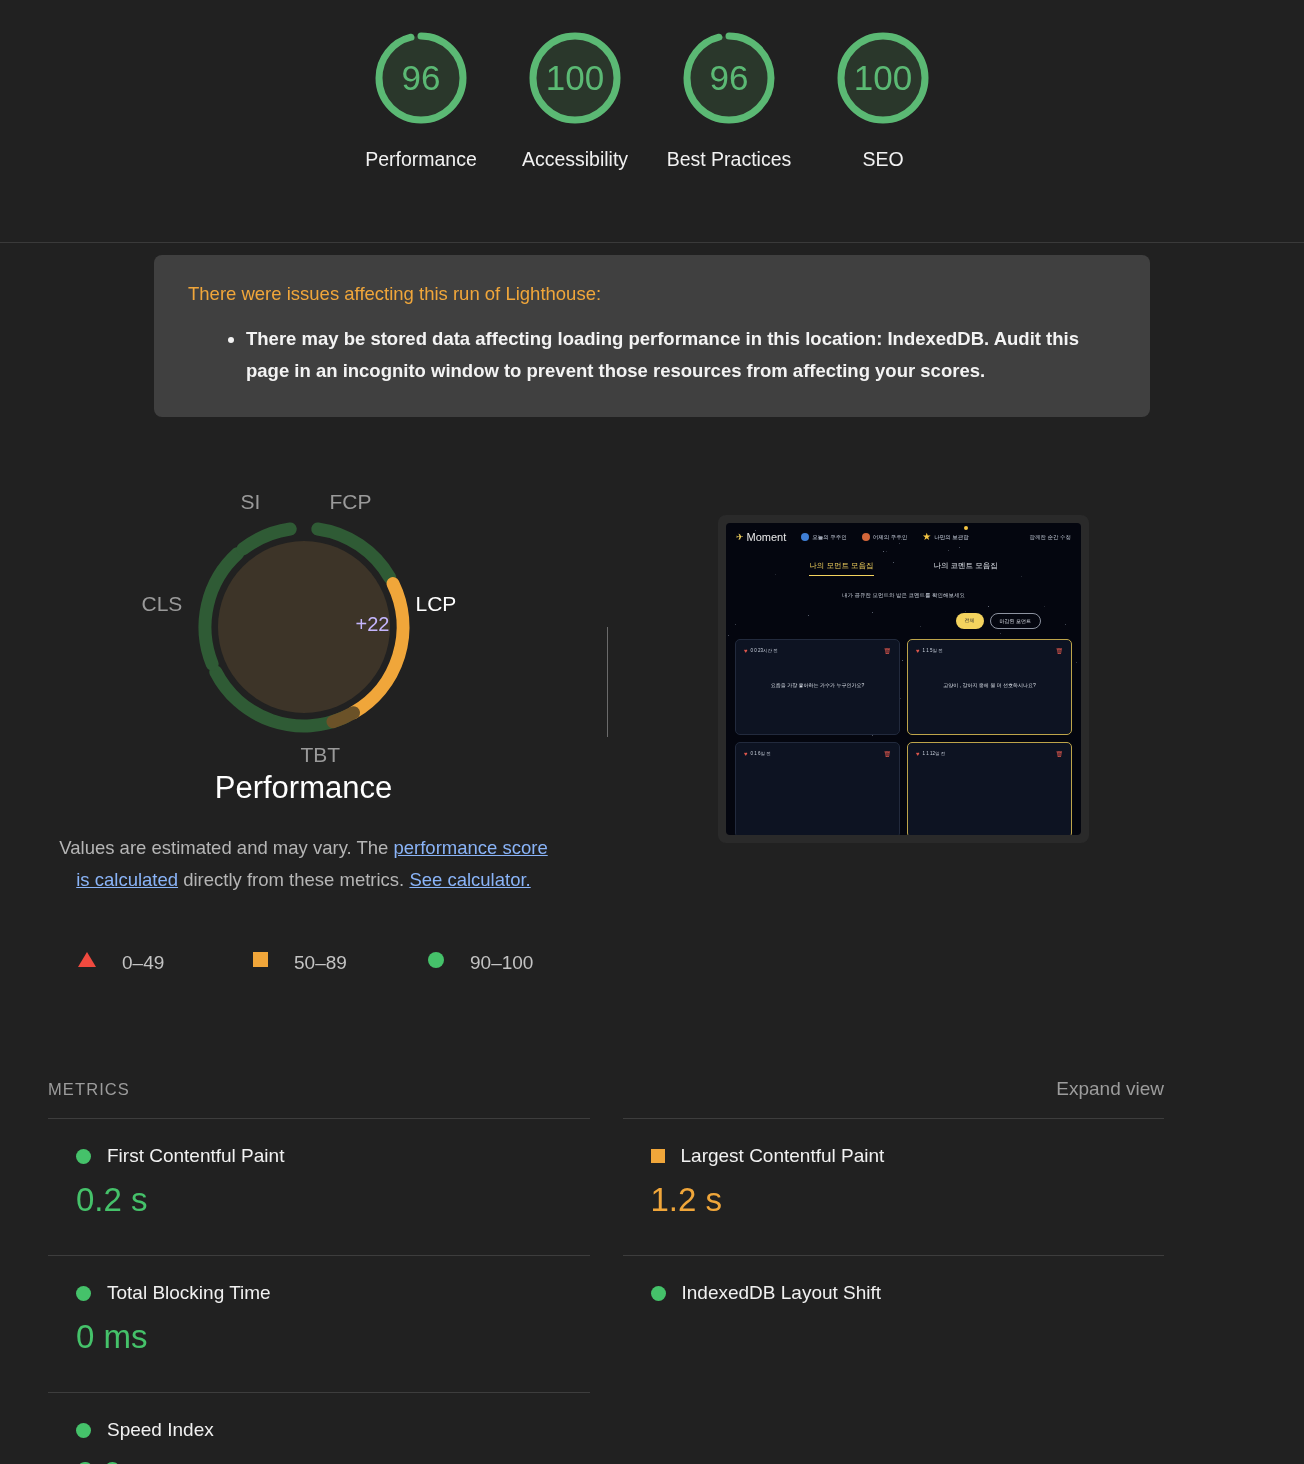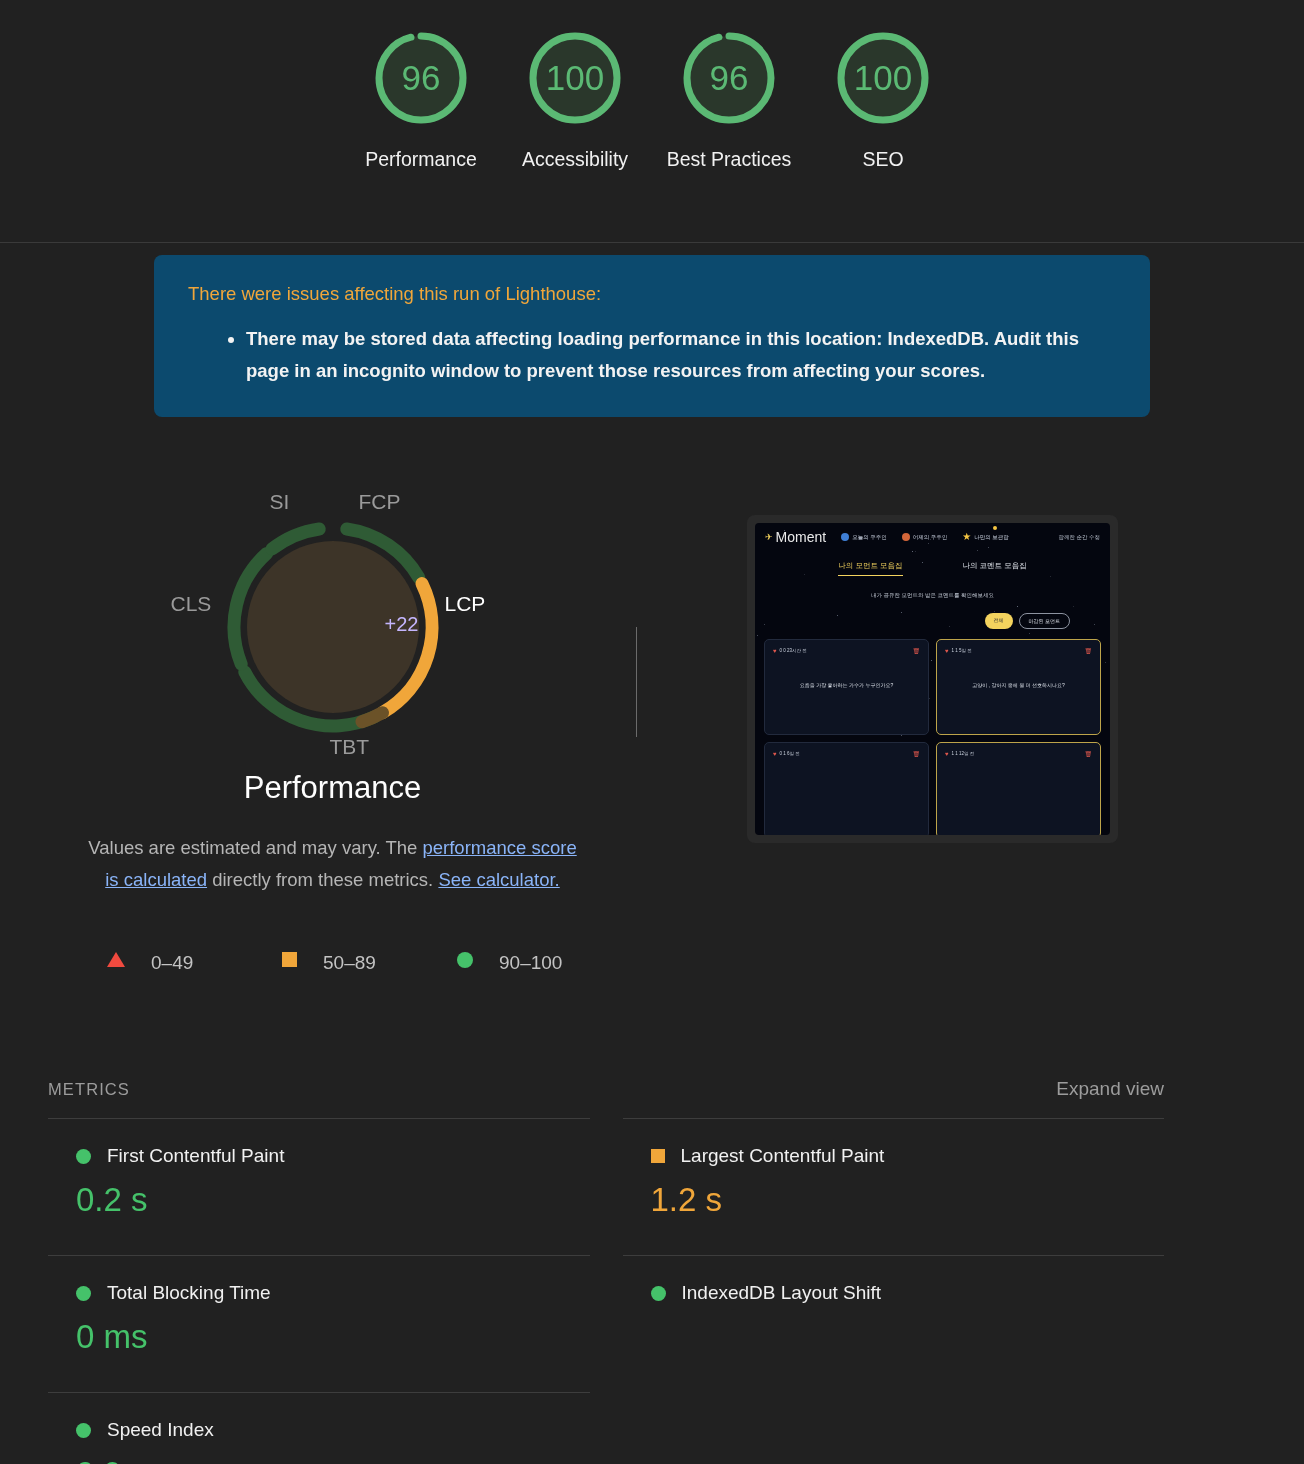--- a/index.html
+++ b/index.html
@@ -42,21 +42,21 @@
     color: #f1f1f1;
     text-align: center;
     line-height: 31px;
     max-width: 140px;
   }
 
   
   .warn-zone { padding: 12px 0 0 0; display: flex; justify-content: center; }
   .warning {
     width: 996px;
-    background: #0c4a6e;
+    background: #404040;
     border-radius: 8px;
     padding: 26px 34px 30px 34px;
     margin-top: 0px;
   }
   .warn-title {
     color: #f0a63a;
     font-size: 18.5px;
     line-height: 26px;
     margin-bottom: 16px;
   }
@@ -67,21 +67,21 @@
     font-size: 18.5px;
     line-height: 32px;
   }
 
   
   .perf-section {
     display: flex;
     padding: 45px 0 0 0;
     position: relative;
   }
-  .perf-left { width: 607px; padding-top: 20px; margin-left: 29px; }
+  .perf-left { width: 607px; padding-top: 20px; }
   .gauge-big-wrap {
     width: 100%;
     display: flex; justify-content: center;
     position: relative;
     height: 290px;
   }
   .gauge-big { position: relative; width: 340px; height: 290px; }
   .gauge-big svg { position: absolute; left: 0; top: 0; }
   .arc-label {
     position: absolute;
@@ -151,21 +151,21 @@
     border-radius: 4px;
     overflow: hidden;
     position: relative;
   }
   .tnav {
     height: 28px; display: flex; align-items: center;
     padding: 0 10px; gap: 9px; position: relative;
   }
   .tlogo { display:flex; align-items:center; gap:3px; }
   .tlogo-mark { color:#f4d35e; font-size:9px; }
-  .tlogo-text { color:#eaeaea; font-size:14px; }
+  .tlogo-text { color:#eaeaea; font-size:11px; }
   .tnavitem { display:flex; align-items:center; gap:3px; margin-left:6px; }
   .tdot { width:8px; height:8px; border-radius:50%; }
   .tnav-text { font-size:5.5px; color:#cfd6e4; }
   .tnav-right { margin-left:auto; font-size:5.5px; color:#b9c0cd; }
   .tstar { color:#f5c542; font-size:10px; line-height:1; }
   .tbadge { position:absolute; top:3px; left:238px; width:4px; height:4px; border-radius:50%; background:#f5c542; }
 
   .ttabs { display:flex; justify-content:center; gap:60px; margin-top:10px; }
   .ttab { font-size:7.5px; color:#dfe3ea; padding-bottom:4px; }
   .ttab.sel { color:#f4d35e; border-bottom:1.5px solid #f4d35e; }
@@ -293,21 +293,21 @@
                 <path d="M 258.98061058361753 101.60125646788134 A 99 99 0 0 1 219.5 230.73651497465943" stroke="#f0a63a"></path>
                 <path d="M 211.83920791232924 234.72447091662835 A 99 99 0 0 1 81.79035410535158 189.94505947421516" stroke="#2f5b35"></path>
                 <path d="M 78.20879839788806 182.08605274817532 A 99 99 0 0 1 103.756069970473 71.428662277738" stroke="#2f5b35"></path>
                 <path d="M 109.04951394275986 66.98693539293451 A 99 99 0 0 1 156.22186300495358 46.96346119458454" stroke="#2f5b35"></path>
                 <path d="M 219.5 230.73651497465943 A 99 99 0 0 1 198.94479876755094 239.6741708403405" stroke="#6b5228"></path>
               </g>
           </svg>
           <div class="arc-label" style="left:107px; top:8px;">SI</div>
           <div class="arc-label" style="left:196px; top:8px;">FCP</div>
           <div class="arc-label active" style="left:282px; top:110px;">LCP</div>
-          <div class="arc-label" style="left:167px; top:253px;">TBT</div>
+          <div class="arc-label" style="left:167px; top:261px;">TBT</div>
           <div class="arc-label" style="left:8px;   top:110px;">CLS</div>
           <div class="gain-label" style="left:222px; top:131px;">+22</div>
         </div>
       </div>
 
       <div class="perf-heading">Performance</div>
 
       <div class="perf-desc">
         <span>Values are estimated and may vary. The </span><a href="#">performance score is calculated</a><span> directly from these metrics. </span><a href="#">See calculator.</a>
       </div>

